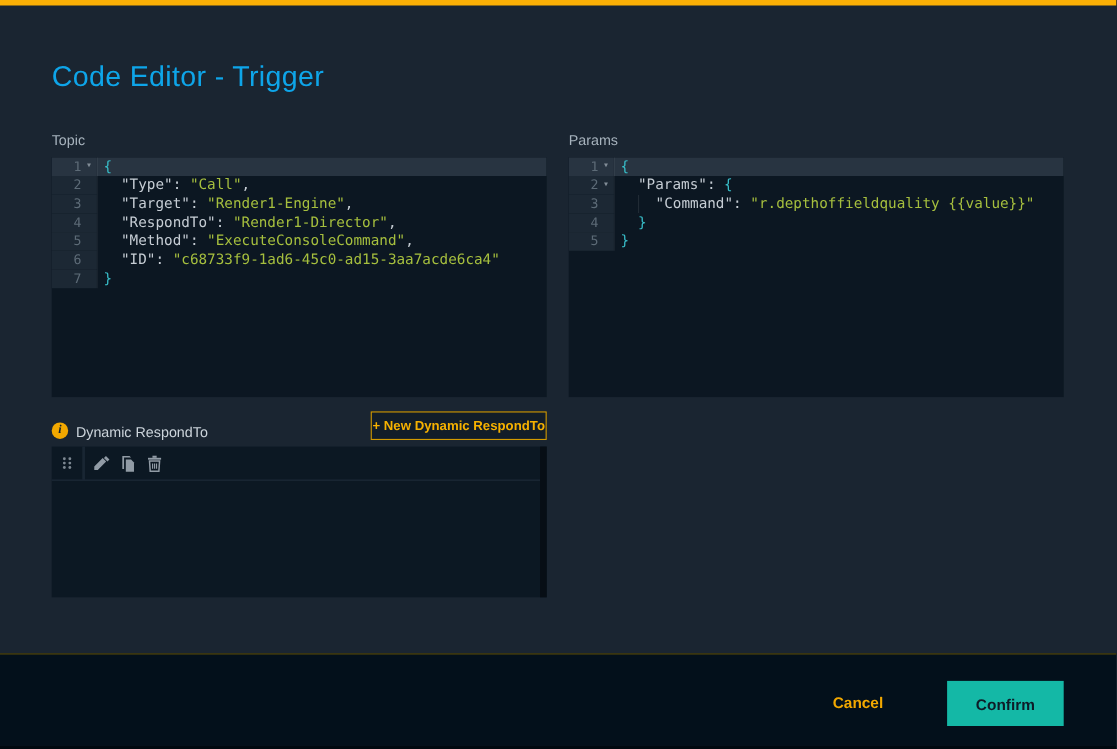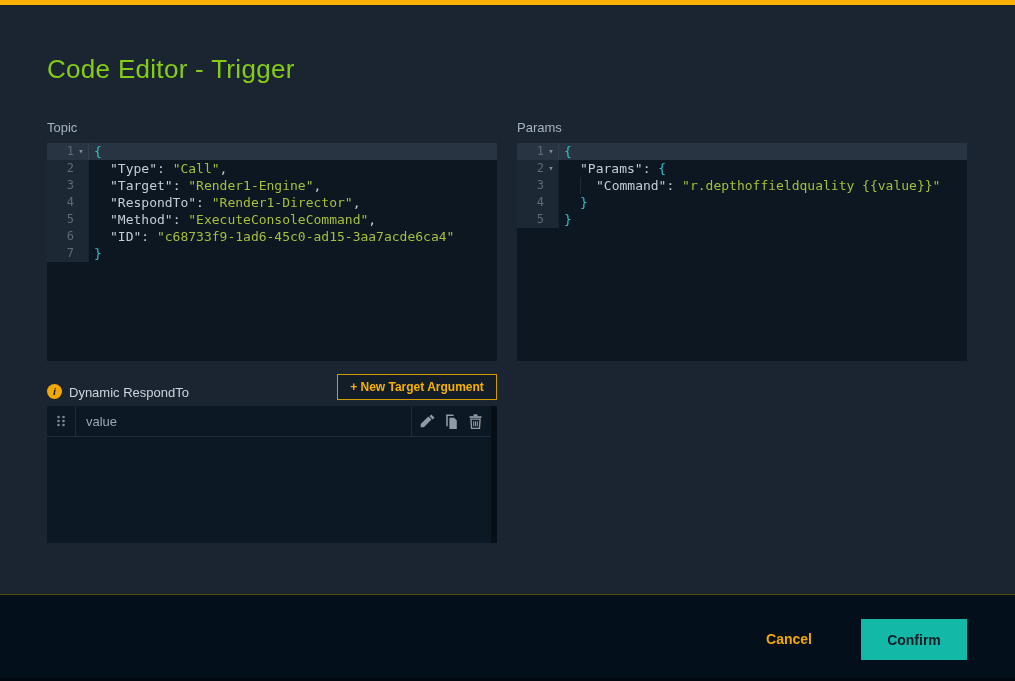--- a/index.html
+++ b/index.html
@@ -1,19 +1,19 @@
 <!DOCTYPE html>
 <html><head>
 <meta charset="utf-8">
 <style>
   html,body{margin:0;padding:0;width:1015px;height:681px;background:#1a2531;
     font-family:"Liberation Sans",sans-serif;position:relative;overflow:hidden;}
   .topbar{position:absolute;top:0;left:0;width:100%;height:5px;background:#fbb005;}
   .title{position:absolute;left:47px;top:54px;font-size:26px;font-weight:400;
-    color:#84cc16;letter-spacing:.3px;}
+    color:#0ea5e9;letter-spacing:.3px;}
   .ed-label{position:absolute;top:120px;font-size:13px;color:#a7b3bd;}
   #topic-label{left:47px}
   #message-label{left:517px}
   .editor{position:absolute;top:143px;width:450px;height:218px;background:#0c1722;
     font-family:"DejaVu Sans Mono",monospace;font-size:13px;overflow:hidden;}
   #topic-editor{left:47px}
   #message-editor{left:517px}
   .code-row{display:flex;height:17px;line-height:17px;}
   .g-cell{flex:0 0 41px;width:41px;background:#1c2834;color:#5d6b77;display:flex;
     align-items:center;justify-content:flex-end;font-size:12px;}
@@ -42,21 +42,21 @@
   .drag-handle{flex:0 0 28px;display:flex;align-items:center;justify-content:center;
     border-right:1px solid #1f2c3a;cursor:grab;}
   .arg-name{flex:1;display:flex;align-items:center;padding-left:10px;color:#9ba6b0;font-size:13px;}
   .row-icons{flex:0 0 auto;display:flex;align-items:center;gap:7px;padding:0 7px;
     border-left:1px solid #1f2c3a;}
   .row-icons span{display:flex;align-items:center;cursor:pointer;}
   .footer{position:absolute;left:0;top:594px;width:100%;height:84px;background:#03101b;
     border-top:1px solid #584a08;box-sizing:border-box;}
   .cancel-btn{position:absolute;left:757px;top:626px;width:64px;height:26px;background:transparent;
     border:none;color:#f2a800;font-family:"Liberation Sans",sans-serif;font-size:14px;font-weight:700;
-    text-align:center;cursor:pointer;padding:0;}
+    text-align:left;cursor:pointer;padding:0;}
   .confirm-btn{position:absolute;left:861px;top:619px;width:106px;height:41px;background:#14b8a6;
     border:none;color:#0e1c28;font-family:"Liberation Sans",sans-serif;font-size:14px;font-weight:700;
     text-align:center;cursor:pointer;padding:0;}
   .bottom-strip{position:absolute;bottom:0;left:0;width:100%;height:3px;background:#010910;}
 </style>
 </head>
 <body>
 
 <div class="topbar"></div>
 
@@ -149,35 +149,34 @@
       <div class="g-cell">
         <span class="ln">5</span>
         <span class="fold"></span>
       </div>
       <div class="c-cell"><span class="t-brace">}</span></div>
     </div>
   </div>
 
 <div class="info-icon">i</div>
 <div class="da-label">Dynamic RespondTo</div>
-<button class="new-arg-btn">+ New Target Argument</button>
+<button class="new-arg-btn">+ New Dynamic RespondTo</button>
 
 <div class="panel">
   <div class="arg-row">
     <div class="drag-handle">
       <svg width="12" height="14" viewBox="0 0 12 14" fill="#7c8791">
         <circle cx="3.5" cy="3" r="1.3"></circle>
           <circle cx="8.5" cy="3" r="1.3"></circle>
         <circle cx="3.5" cy="7" r="1.3"></circle>
           <circle cx="8.5" cy="7" r="1.3"></circle>
         <circle cx="3.5" cy="11" r="1.3"></circle>
           <circle cx="8.5" cy="11" r="1.3"></circle>
       </svg>
     </div>
-    <div class="arg-name">value</div>
     <div class="row-icons">
       <span>
         <svg width="17" height="17" viewBox="0 0 16 16" fill="#919ba5">
           <path d="M11.6 1.4l3 3-1.7 1.7-3-3zM8.8 3.2l3 3-7.2 7.2H1.6v-3z"></path>
         </svg>
       </span>
       <span>
         <svg width="17" height="17" viewBox="0 0 16 16" fill="#919ba5">
           <path d="M3 1.5h6.2l1.3 1.3H4.5v9.7H3z"></path>
           <path d="M6 4.5h4.5l2.5 2.5v8H6z"></path>

